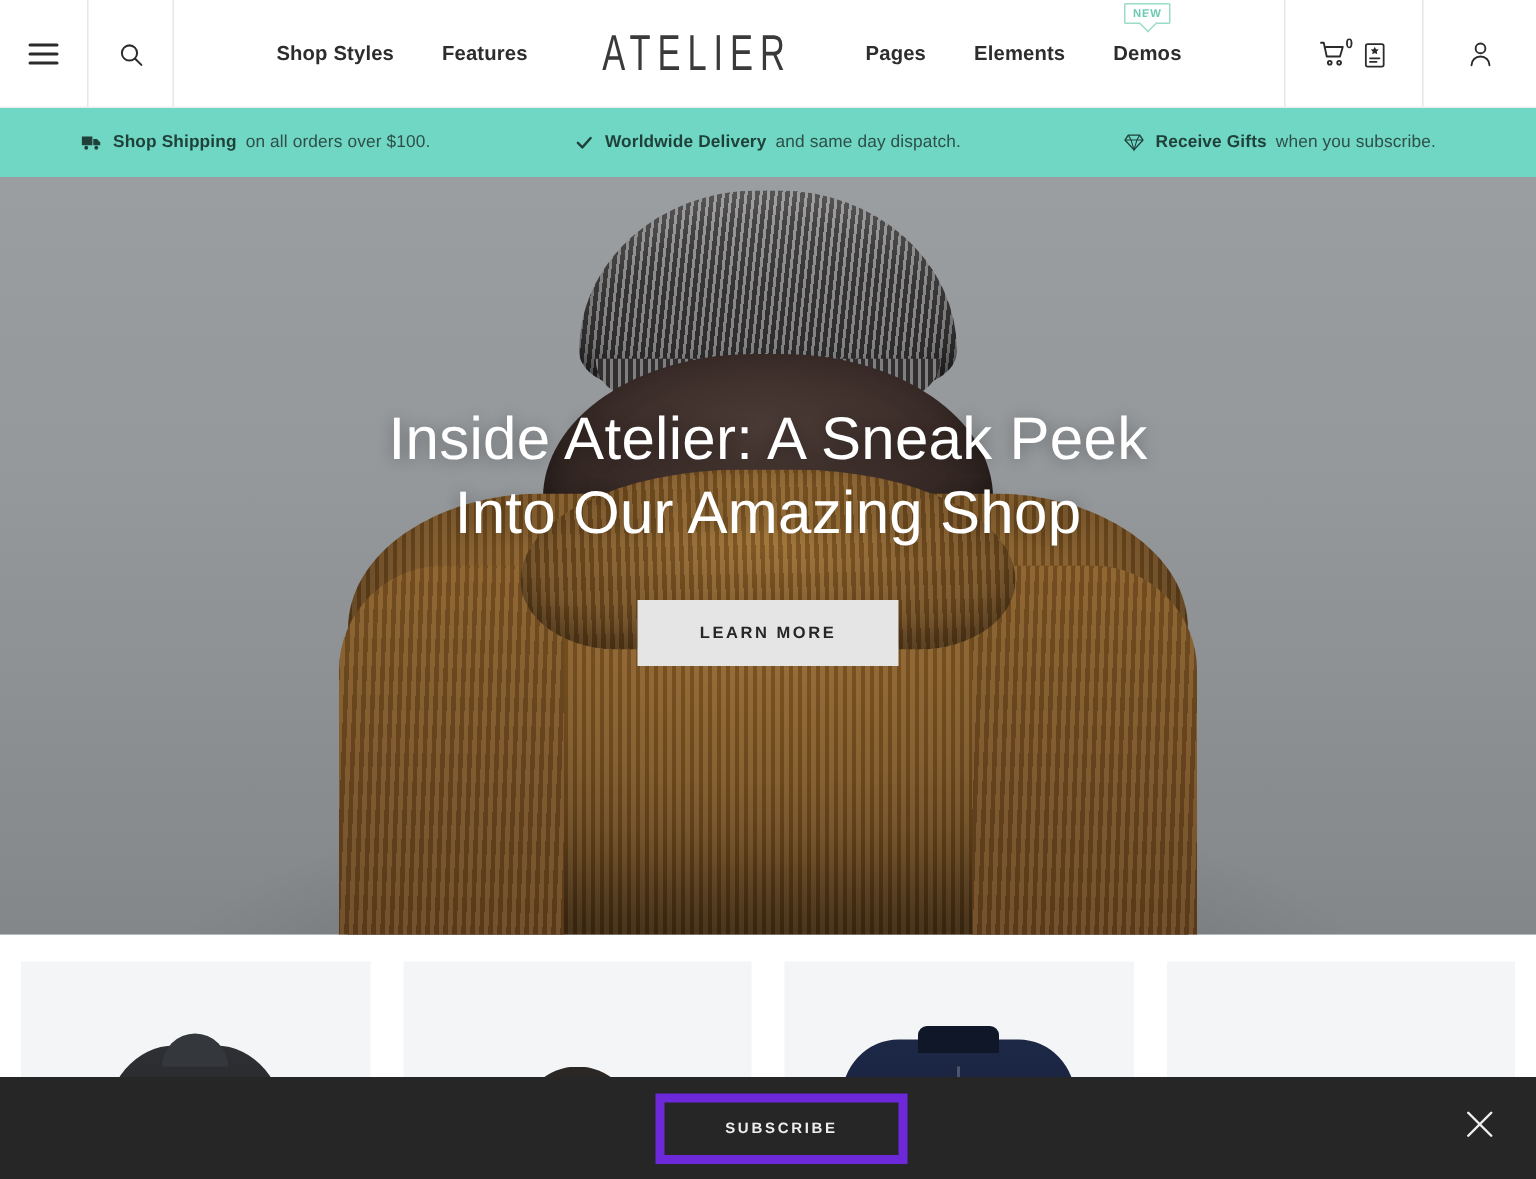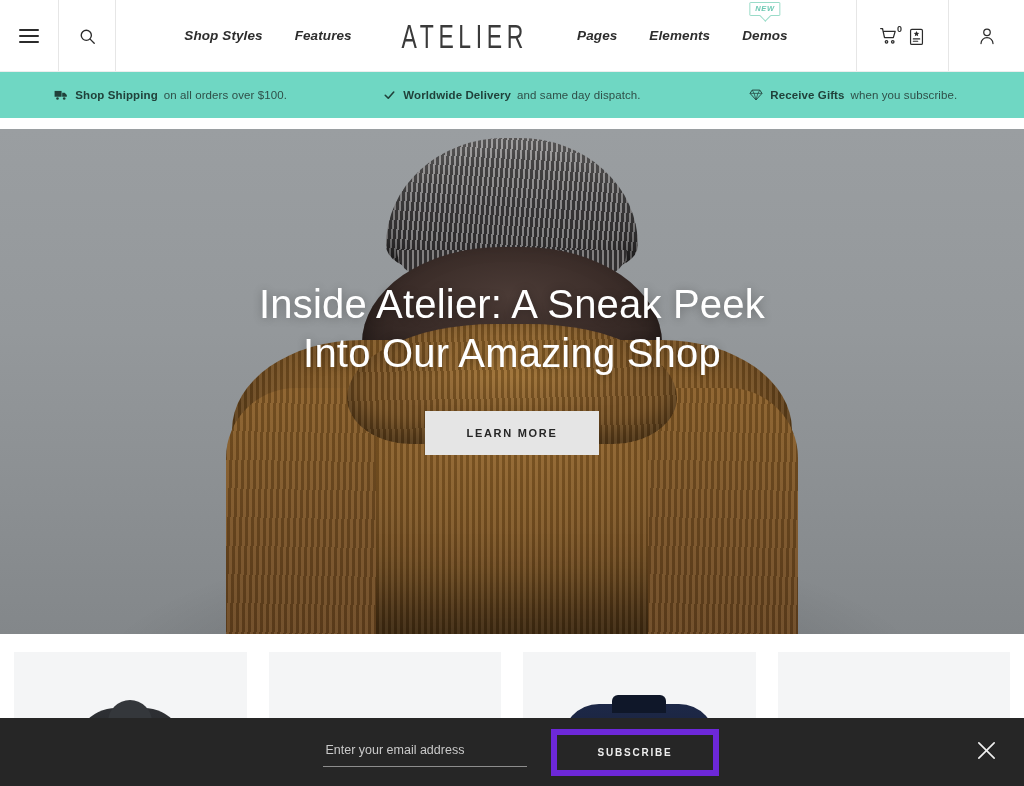--- a/index.html
+++ b/index.html
@@ -79,21 +79,20 @@
   .nav-item {
     position: relative;
     font-size: 13.5px;
     font-weight: bold;
     color: #2d2d2d;
     letter-spacing: 0.1px;
     padding: 0 16px;
     cursor: pointer;
     white-space: nowrap;
     line-height: 72px;
-    font-style: italic;
   }
 
   .logo {
     font-size: 25px;
     letter-spacing: 5px;
     color: #3a3a3a;
     font-weight: 300;
     font-family: "Liberation Sans", sans-serif;
     padding: 0 28px;
     transform: scaleY(1.35) scaleX(0.92);
@@ -182,21 +181,20 @@
   .promo-item b { font-weight: bold; color: #20413a; }
   .promo-item .p-ic { display: inline-flex; align-items: center; margin-right: 1px; }
 
   
   .hero {
     position: relative;
     height: 505px;
     width: 100%;
     overflow: hidden;
     background: #909497;
-    margin-top: 11px;
   }
   .hero-photo {
     position: absolute;
     inset: 0;
     background:
       radial-gradient(ellipse 60% 45% at 50% 112%, rgba(0,0,0,0.25), rgba(0,0,0,0) 70%),
       linear-gradient(180deg, #9a9ea1 0%, #94989b 40%, #8c9093 70%, #83878a 100%);
   }
   
   .beanie {
@@ -569,21 +567,20 @@
     <div class="product-card">
       <div class="prod-art art-shoes">
         <div class="s1"></div>
         <div class="s2"></div>
       </div>
     </div>
   </section>
 
   <div class="newsletter">
     <div class="nl-form">
-      <input class="nl-input" type="email" placeholder="Enter your email address" style="">
       <button class="nl-sub">SUBSCRIBE</button>
     </div>
     <div class="nl-close">
       <span>
         <svg width="23" height="23" viewBox="0 0 24 24" fill="none" stroke="#f0f0f0" stroke-width="1.7">
           <line x1="4" y1="4" x2="20" y2="20" stroke-linecap="round"></line>
           <line x1="20" y1="4" x2="4" y2="20" stroke-linecap="round"></line>
         </svg>
       </span>
     </div>

